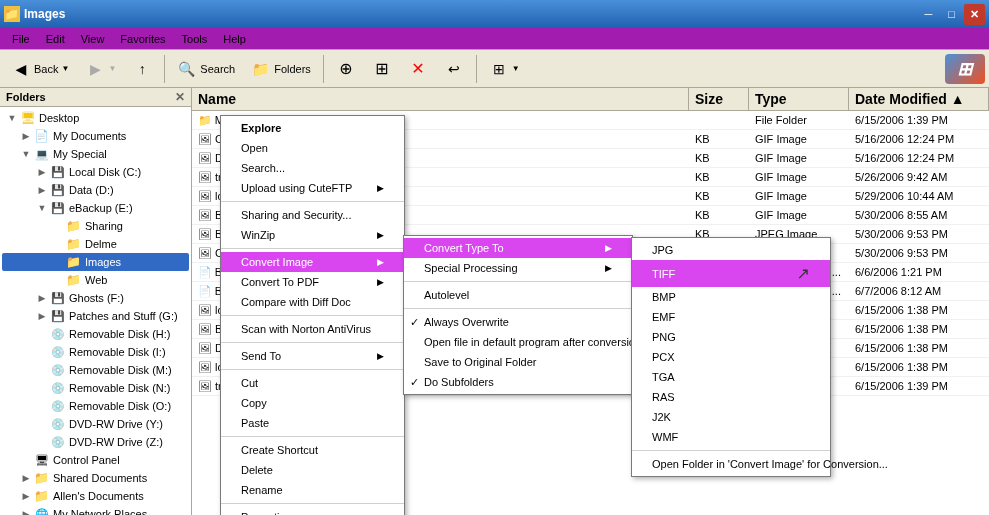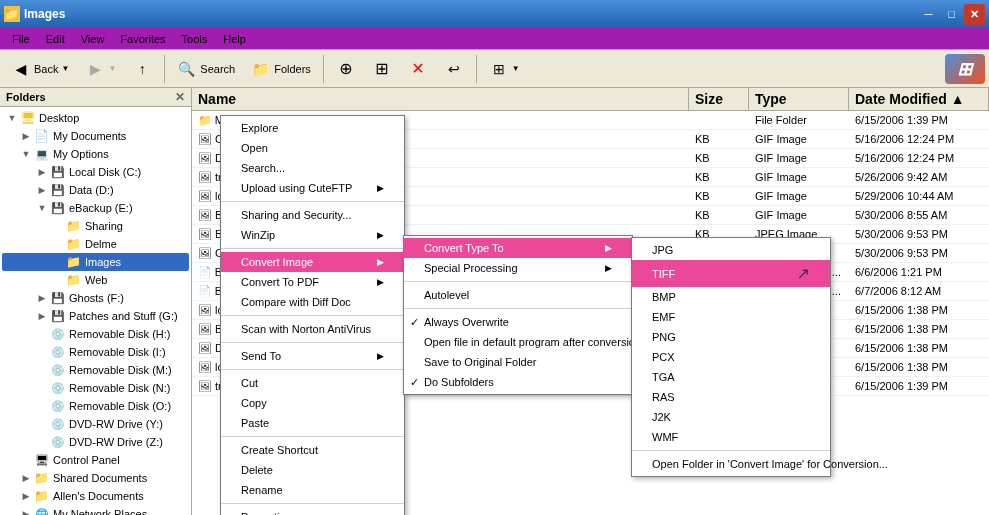--- a/index.html
+++ b/index.html
@@ -199,22 +199,22 @@
     .ctx-item {
       padding: 4px 20px;
       cursor: pointer;
       display: flex;
       align-items: center;
       justify-content: space-between;
       font-size: 11px;
       white-space: nowrap;
       position: relative;
     }
-    .ctx-item.highlighted { background: #ec4899; color: white; }
-    .ctx-item.bold { font-weight: normal; }
+    .ctx-item.highlighted { background: #d946ef; color: white; }
+    .ctx-item.bold { font-weight: bold; }
     .ctx-separator {
       height: 1px;
       background: #d0d0d0;
       margin: 3px 0;
     }
     .ctx-arrow { font-size: 9px; }
     .ctx-check { position: absolute; left: 6px; }
 
     
     .submenu-1 {
@@ -320,21 +320,21 @@
 
       <div class="tree-item indent1">
         <div class="tree-expander">▶</div>
         <div class="tree-icon folder-icon">📄</div>
         <span>My Documents</span>
       </div>
 
       <div class="tree-item indent1">
         <div class="tree-expander">▼</div>
         <div class="tree-icon">💻</div>
-        <span>My Options</span>
+        <span>My Special</span>
       </div>
 
       <div class="tree-item indent2">
         <div class="tree-expander">▶</div>
         <div class="tree-icon">💾</div>
         <span>Local Disk (C:)</span>
       </div>
 
       <div class="tree-item indent2">
         <div class="tree-expander">▶</div>

